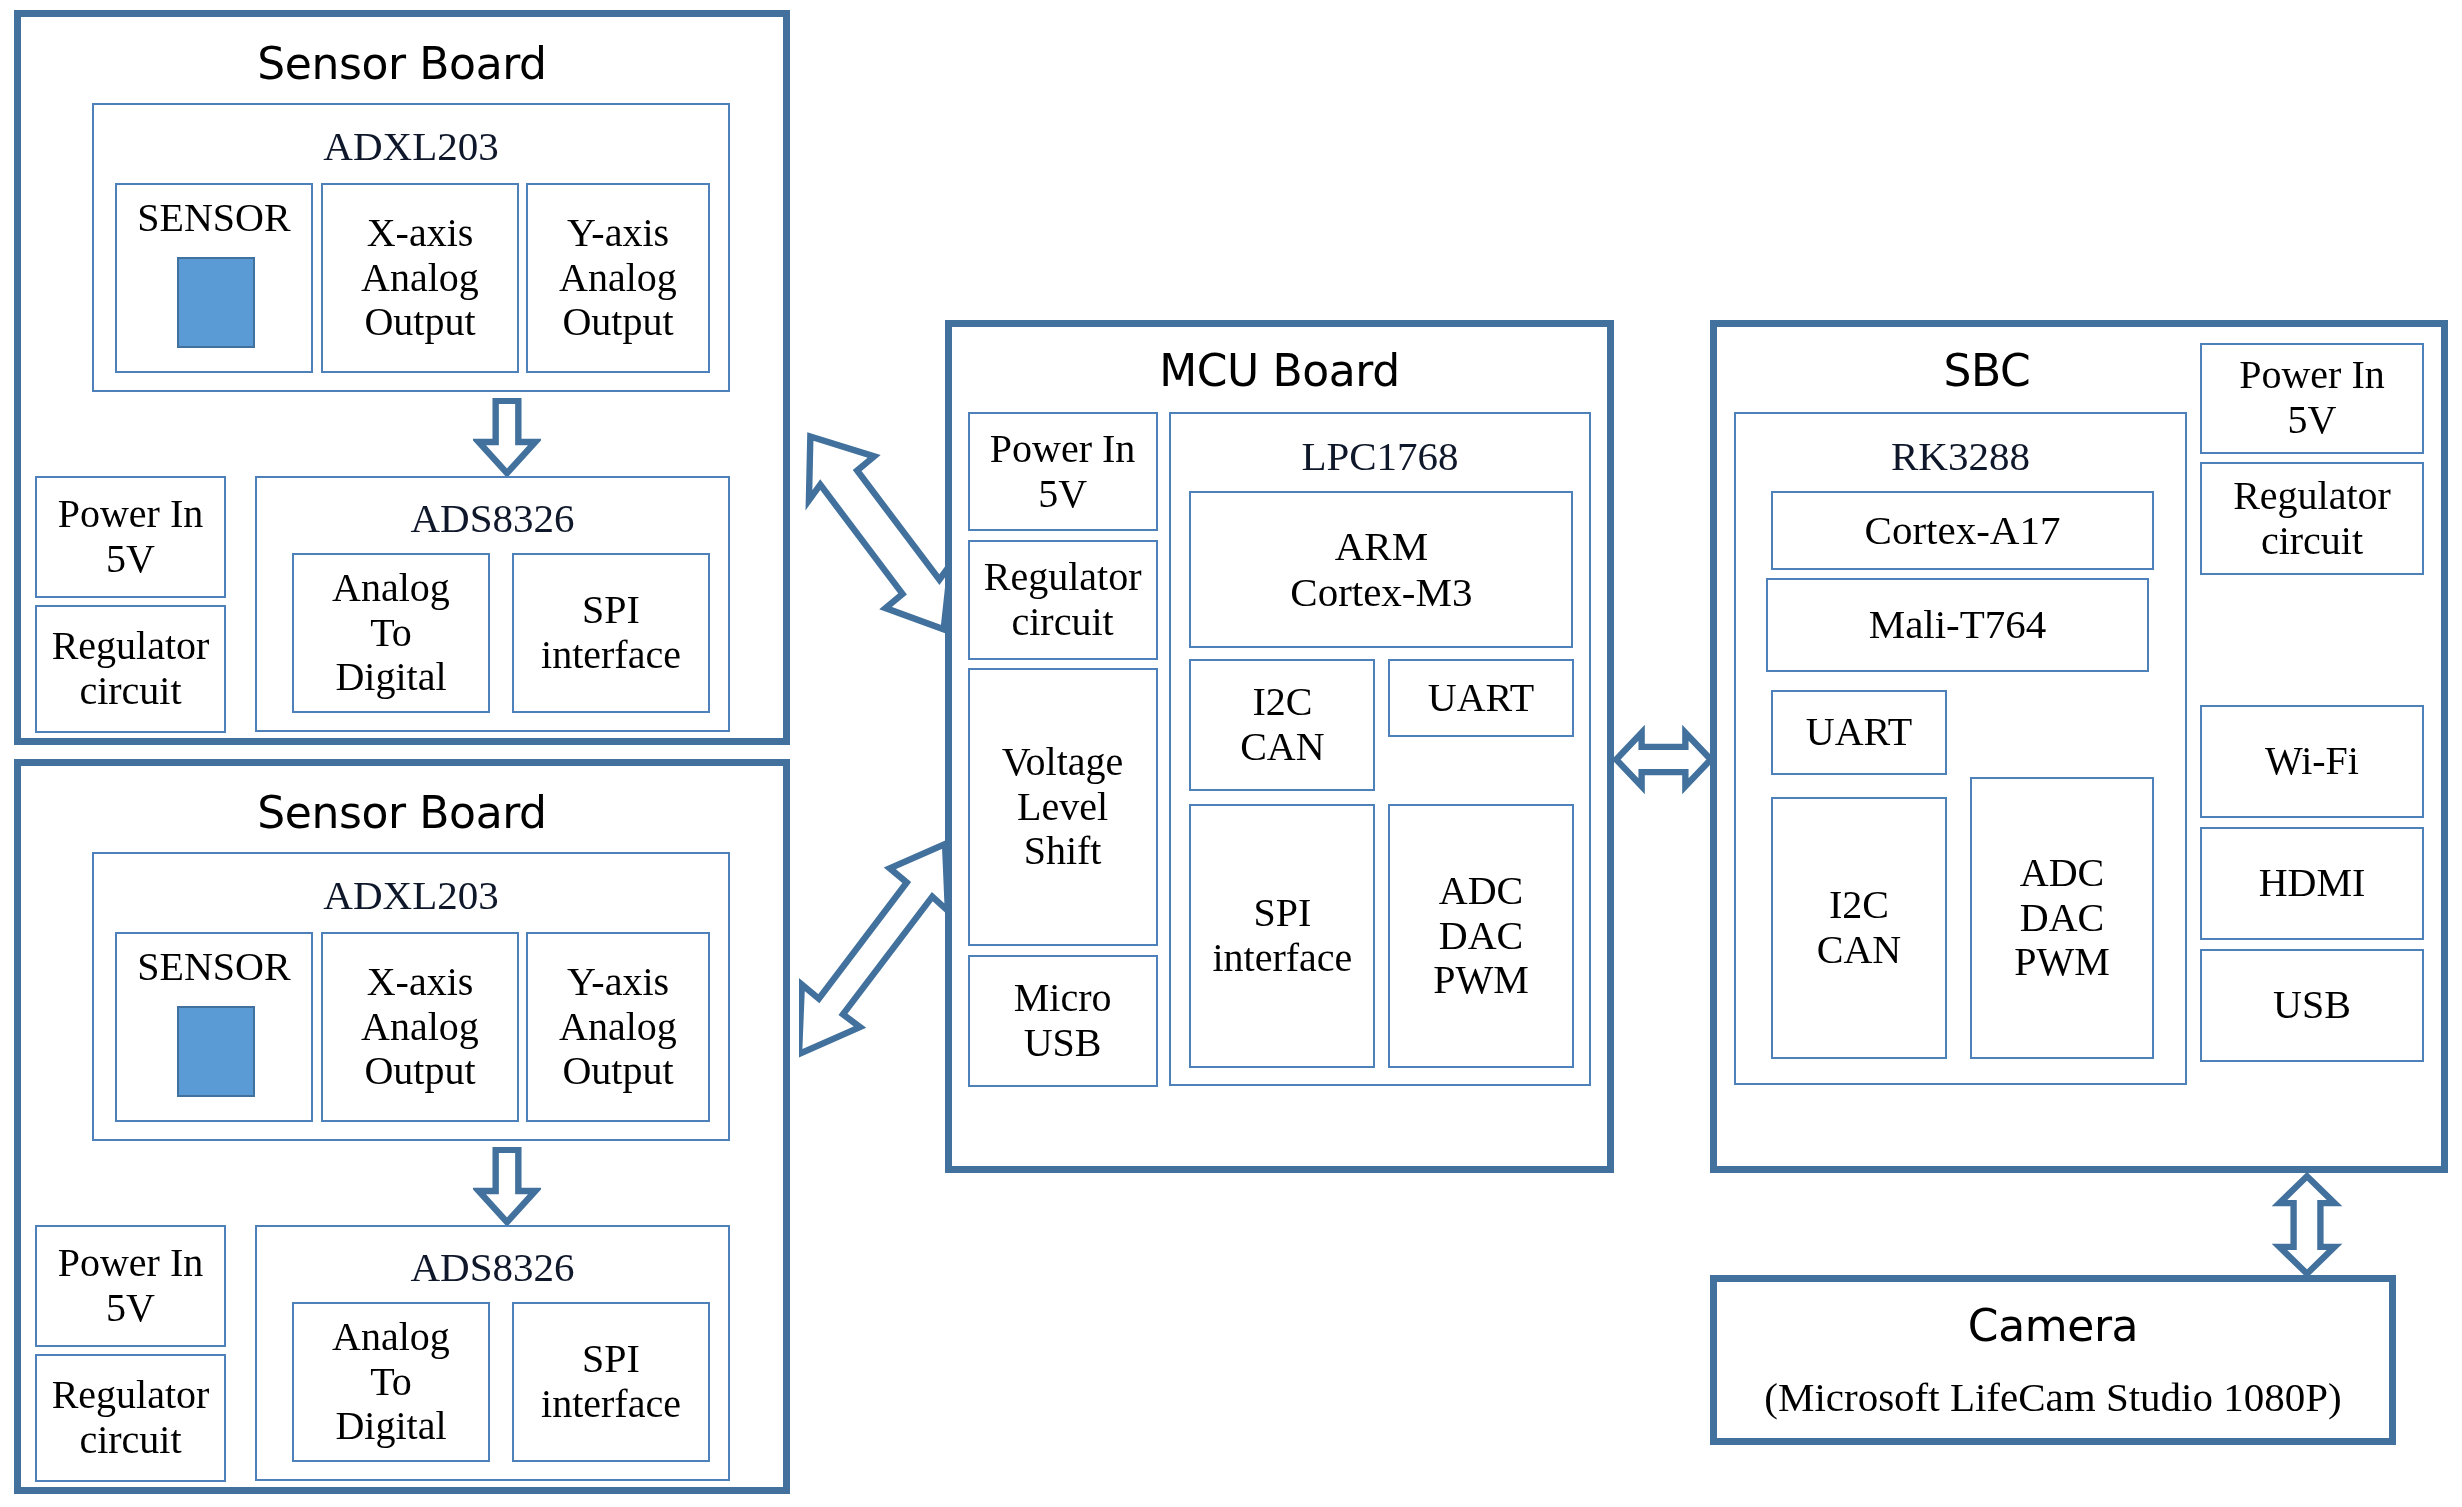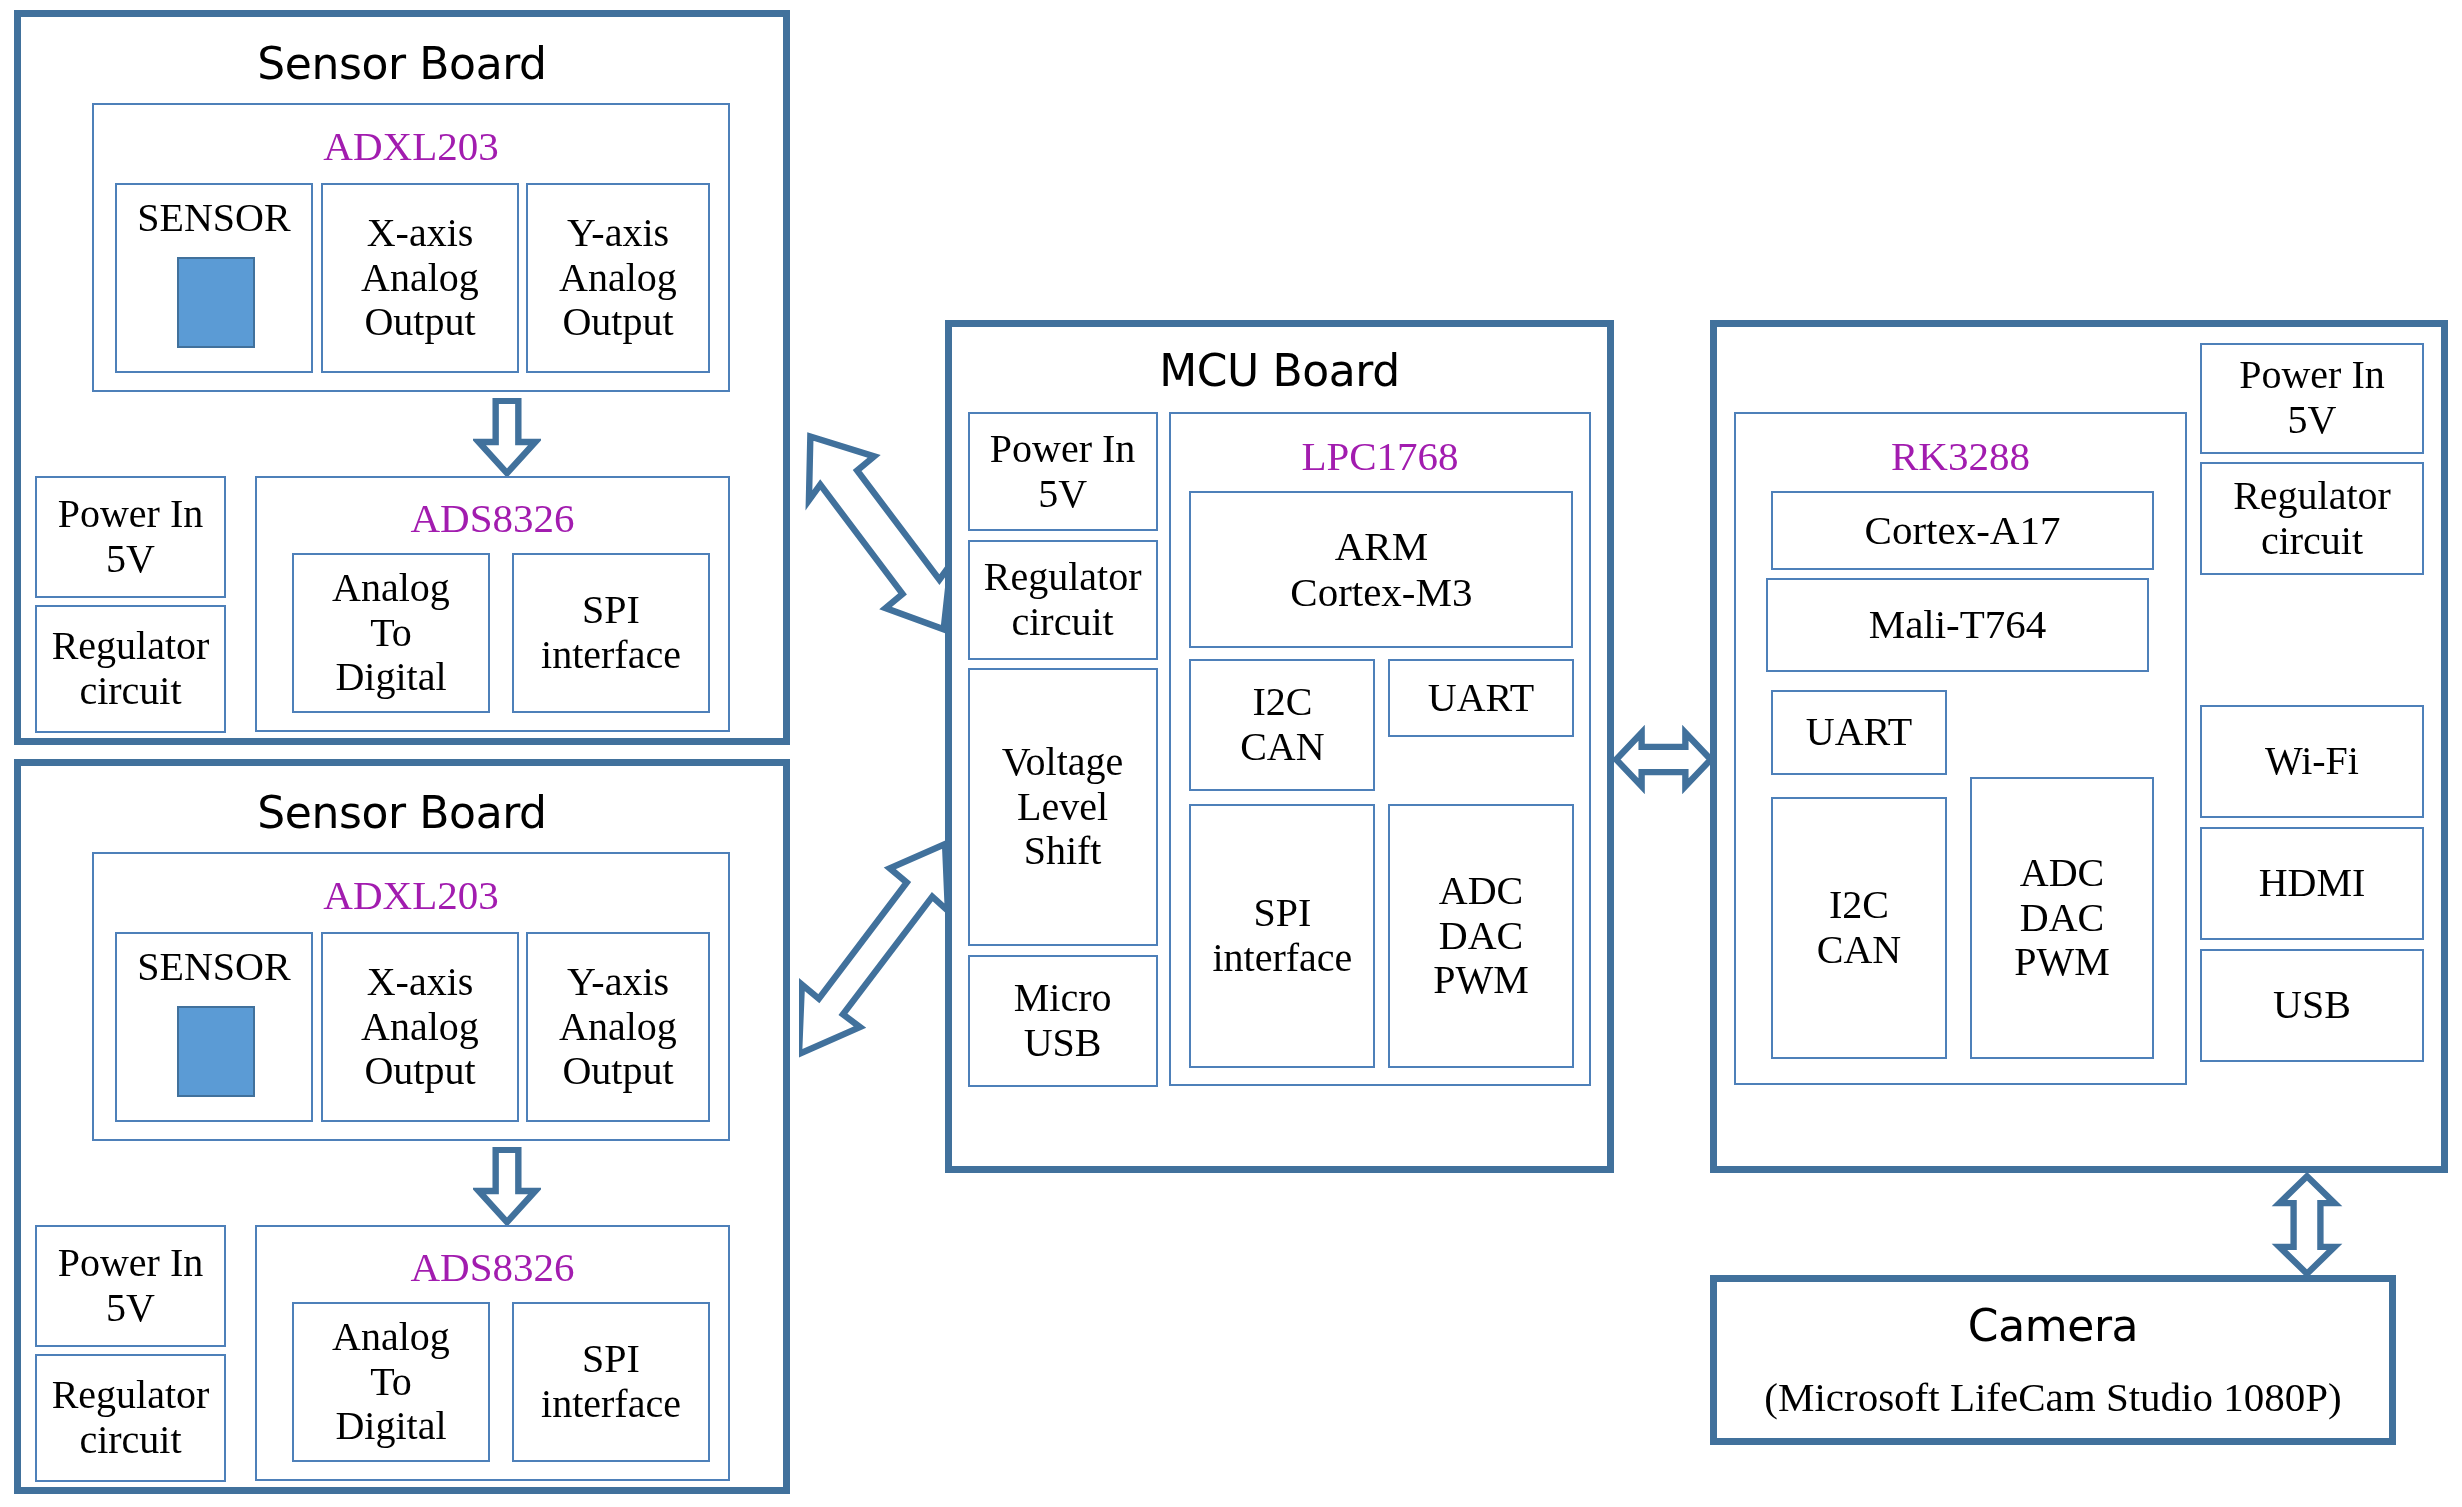--- a/index.html
+++ b/index.html
@@ -51,21 +51,21 @@
     font-family: "DejaVu Sans", "Liberation Sans", sans-serif;
     font-weight: normal;
     color: #000000;
     letter-spacing: -0.4px;
   }
   .group-title {
     position: absolute;
     left: 0;
     right: 0;
     text-align: center;
-    color: #a21caf;
+    color: #0f172a;
   }
   .plain-line {
     position: absolute;
     left: 0;
     right: 0;
     text-align: center;
     color: #000000;
   }
   .t56 { font-size: 40px; }
   .t58 { font-size: 41px; }
@@ -282,20 +282,21 @@
 
   <div class="arrow" style="left:1612px; top:724px; width:103px; height:71px;">
     <svg viewBox="0 0 146 100" width="103" height="71">
       <path d="M6 50 L42 12 L42 32 L104 32 L104 12 L140 50
                L104 88 L104 68 L42 68 L42 88 Z"></path>
     </svg>
   </div>
 
   <div class="board" style="left:1710px; top:320px; width:738px; height:853px;">
 
+    <div class="board-title t62" style="top:18.4px; left:0; right:184px;">SBC</div>
 
     <div class="group" style="left:17px; top:85px; width:453px; height:673px;">
       <div class="group-title t58" style="top:18.4px;">RK3288</div>
 
       <div class="cell t58" style="left:35px; top:77px; width:383px; height:79px;">
         <span>Cortex-A17</span>
       </div>
 
       <div class="cell t58" style="left:30px; top:164px; width:383px; height:94px;">
         <span>Mali-T764</span>

